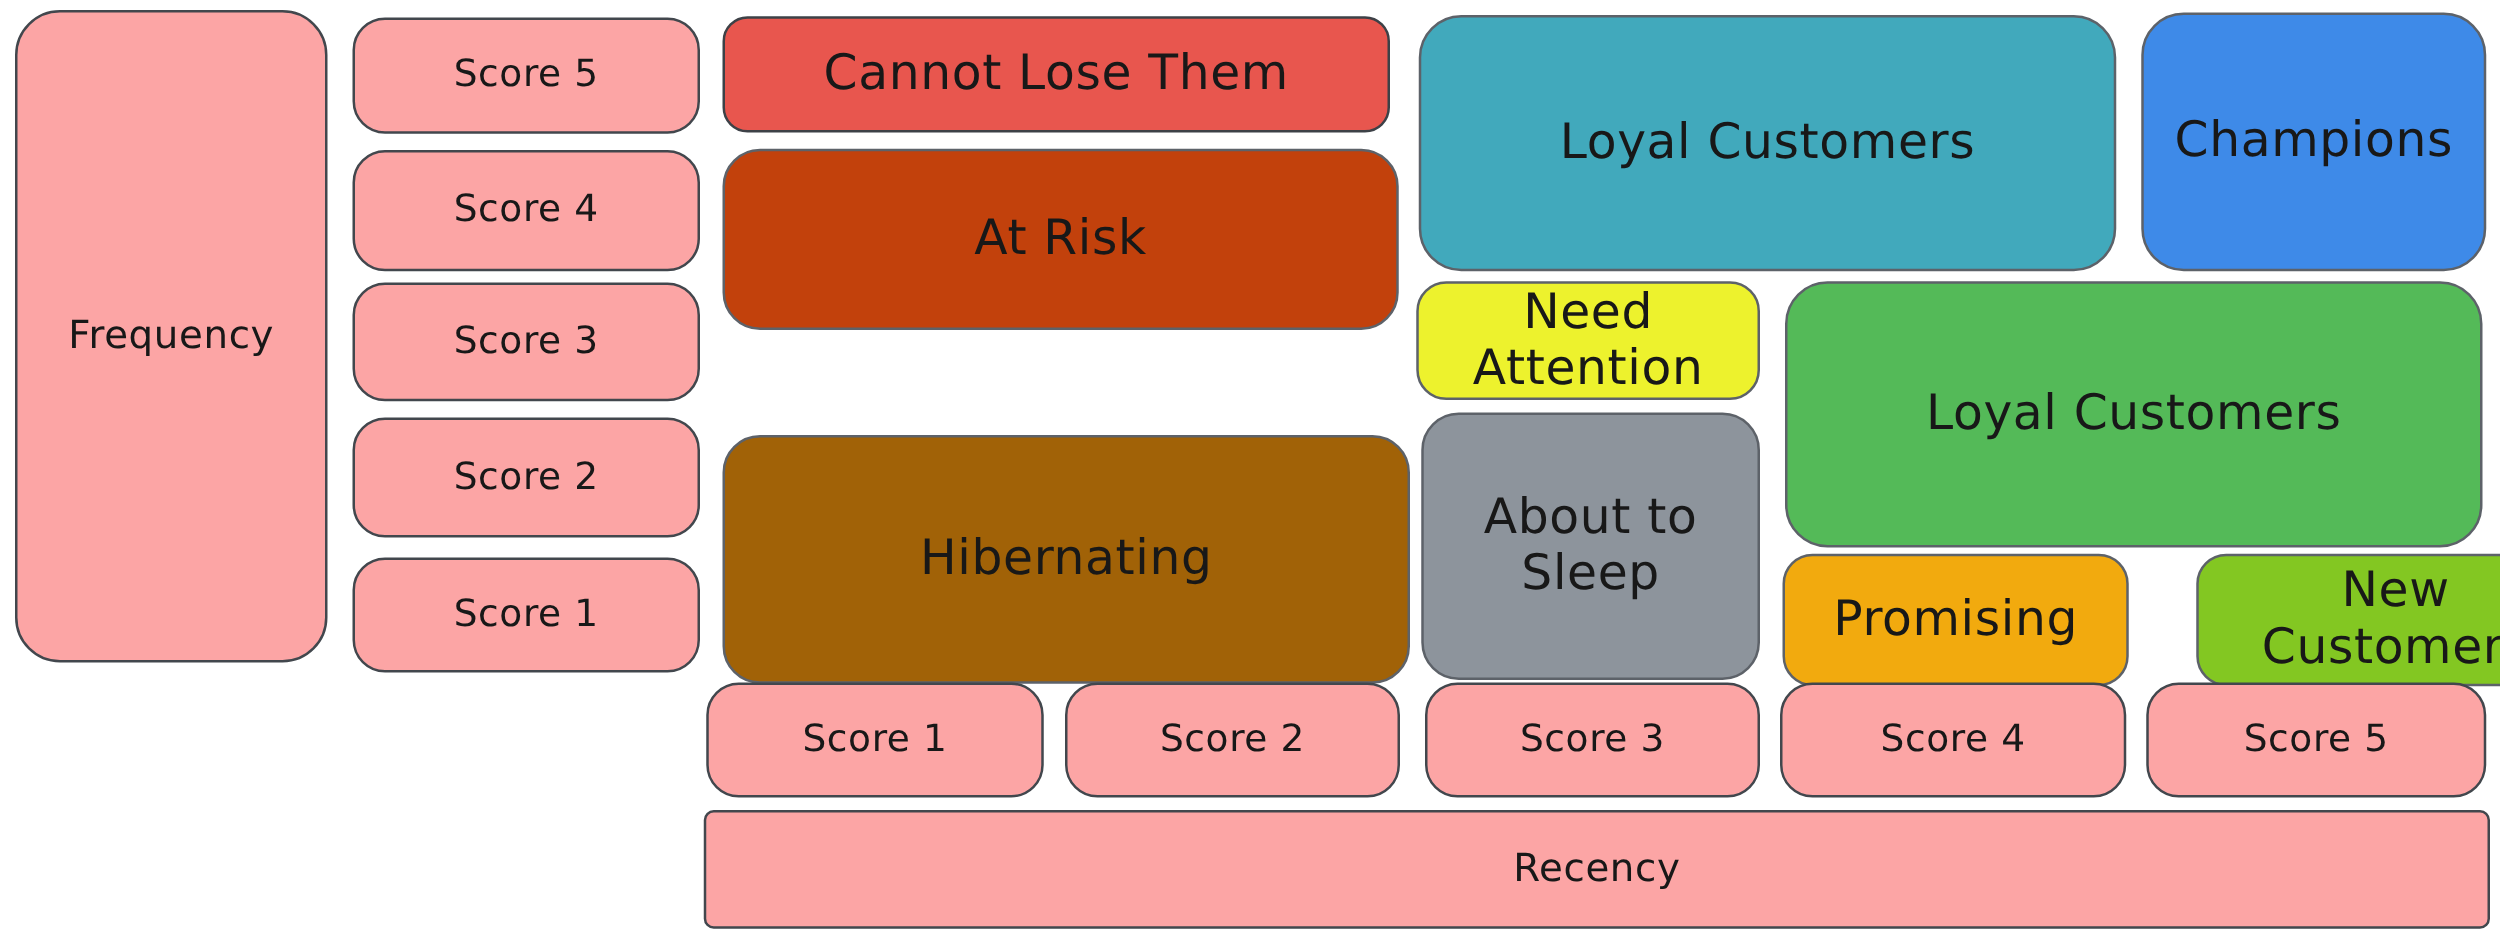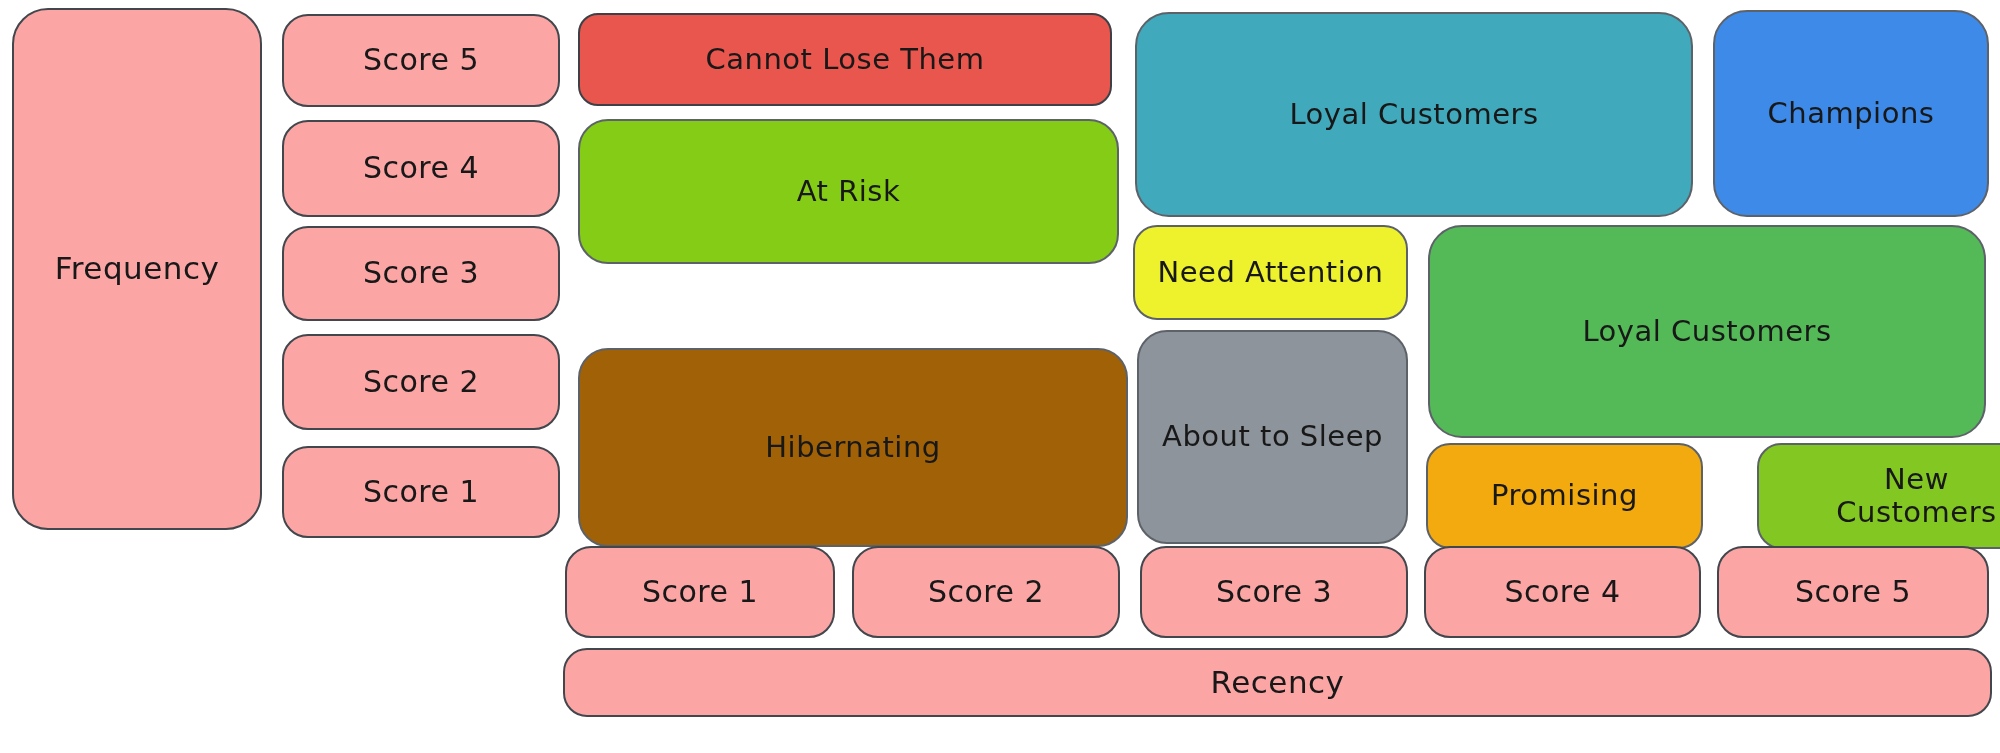--- a/index.html
+++ b/index.html
@@ -23,21 +23,21 @@
   .wbox {
     background: #fca5a5;
     border: 2.5px solid #42474d;
     border-radius: 26px;
     font-size: 30px;
     letter-spacing: 0.5px;
   }
   .seg {
     border: 2px solid #5d6269;
     border-radius: 28px;
-    font-size: 29px;
+    font-size: 39px;
     letter-spacing: 0.5px;
   }
   .lbl { padding: 0 10px; line-height: 1.15; }
   .axis-lbl { font-size: 31px; }
 </style>
 </head>
 <body>
 
 <div class="canvas">
 
@@ -58,21 +58,21 @@
     <span class="lbl">Score 2</span>
   </div>
   <div class="box wbox" style="left:282px; top:446px; width:278px; height:92px;">
     <span class="lbl">Score 1</span>
   </div>
 
   <div class="box seg" style="left: 578px; top: 13px; width: 534px; height: 93px; border-radius: 20px; border-color: rgb(61, 65, 71); background-color: rgb(232, 86, 78);">
     <span class="lbl">Cannot Lose Them</span>
   </div>
 
-  <div class="box seg" style="left: 578px; top: 119px; width: 541px; height: 145px; border-radius: 30px; background-color: #84cc16;">
+  <div class="box seg" style="left: 578px; top: 119px; width: 541px; height: 145px; border-radius: 30px; background-color: #c2410c;">
     <span class="lbl">At Risk</span>
   </div>
 
   <div class="box seg" style="left: 578px; top: 332px; width: 550px; height: 199px; border-radius: 30px; background-color: #a16207; margin-top: 16px;">
     <span class="lbl">Hibernating</span>
   </div>
 
   <div class="box seg" style="left: 1135px; top: 12px; width: 558px; height: 205px; border-radius: 34px; background-color: rgb(65, 169, 188);">
     <span class="lbl">Loyal Customers</span>
   </div>
@@ -110,17 +110,17 @@
   <div class="box wbox" style="left:1140px; top:546px; width:268px; height:92px;">
     <span class="lbl">Score 3</span>
   </div>
   <div class="box wbox" style="left:1424px; top:546px; width:277px; height:92px;">
     <span class="lbl">Score 4</span>
   </div>
   <div class="box wbox" style="left:1717px; top:546px; width:272px; height:92px;">
     <span class="lbl">Score 5</span>
   </div>
 
-  <div class="box wbox" style="left:563px; top:648px; width:1429px; height:69px; border-radius:24px;">
+  <div class="box wbox" style="left:563px; top:648px; width:1429px; height:95px; border-radius:8px;">
     <span class="lbl axis-lbl">Recency</span>
   </div>
 
 </div>
 
 </body></html>

